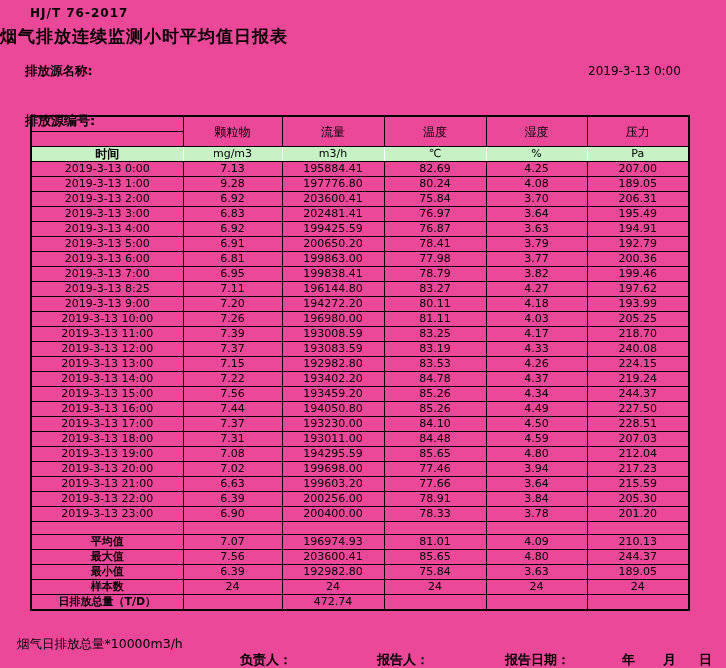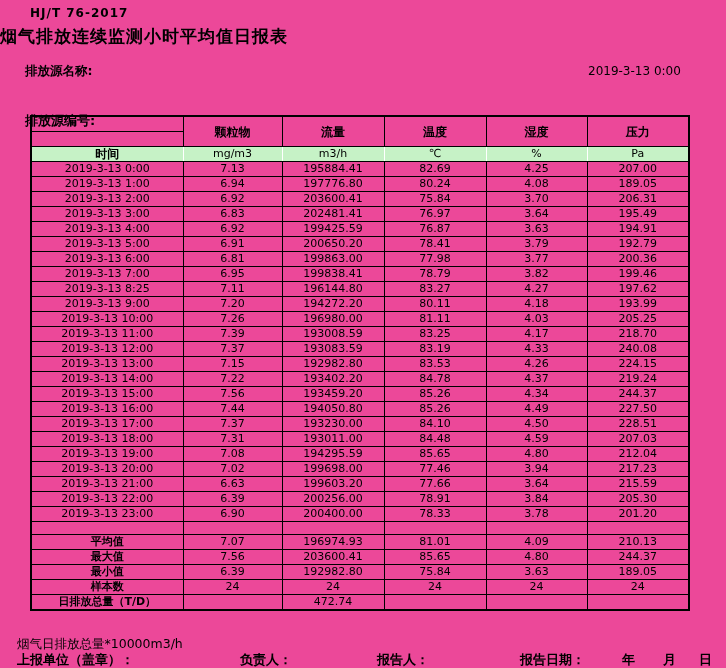--- a/index.html
+++ b/index.html
@@ -11,32 +11,32 @@
   .title{position:absolute;left:0;top:25px;width:726px;
          font-size:17px;font-weight:bold;letter-spacing:1px;}
   .src-name{position:absolute;left:25px;top:63px;font-size:12.5px;font-weight:bold;}
   .src-code{position:absolute;left:25px;top:83px;font-size:13px;font-weight:bold;margin-top:29px;}
   .datetime{position:absolute;left:588px;top:64px;font-size:12px;}
 
   table.report{position:absolute;left:30px;top:115px;width:658px;
                border-collapse:collapse;table-layout:fixed;border:2px solid #000;}
   table.report td{border:1px solid #000;height:14px;line-height:14px;padding:0;
                   text-align:center;font-size:11px;overflow:hidden;white-space:nowrap;}
-  tr.colnames td{font-size:12px;font-weight:bold;}
+  tr.colnames td{font-size:12px;font-weight:normal;}
   tr.green-row td{background:var(--hl,#c6f2c6);border-left:1px solid #fff;border-right:1px solid #fff;
                   font-size:11px;}
   tr.green-row td.c-time{font-weight:bold;font-size:12px;}
   td.c-time{font-size:11.5px;}
   td.c-label{font-weight:bold;font-size:12px;}
   tr.empty-row td{height:12px;line-height:12px;}
 
   .note{position:absolute;left:17px;top:636px;font-size:12.5px;font-weight:normal;}
   .sign{position:absolute;top:651px;font-size:13px;font-weight:bold;white-space:nowrap;}
   .sign.s1{left:17px;}  .sign.s2{left:240px;} .sign.s3{left:377px;}
-  .sign.s4{left:520px;} .sign.s5{left:622px;} .sign.s6{left:663px;} .sign.s7{left:699px;}
+  .sign.s4{left:505px;} .sign.s5{left:622px;} .sign.s6{left:663px;} .sign.s7{left:699px;}
 </style>
 </head>
 <body>
 
 <div class="page">
 
   <div class="std">HJ/T  76-2017</div>
   <div class="title">烟气排放连续监测小时平均值日报表</div>
   <div class="src-name">排放源名称:</div>
   <div class="src-code">排放源编号:</div>
@@ -76,21 +76,21 @@
         <tr>
           <td class="c-time">2019-3-13  0:00</td>
           <td>7.13</td>
           <td>195884.41</td>
           <td>82.69</td>
           <td>4.25</td>
           <td>207.00</td>
         </tr>
         <tr>
           <td class="c-time">2019-3-13  1:00</td>
-          <td>6.94</td>
+          <td>9.28</td>
           <td>197776.80</td>
           <td>80.24</td>
           <td>4.08</td>
           <td>189.05</td>
         </tr>
         <tr>
           <td class="c-time">2019-3-13  2:00</td>
           <td>6.92</td>
           <td>203600.41</td>
           <td>75.84</td>
@@ -314,21 +314,20 @@
           <td></td>
           <td>472.74</td>
           <td></td>
           <td></td>
           <td></td>
         </tr>
       </tbody>
   </table>
 
   <div class="note">烟气日排放总量*10000m3/h</div>
-  <div class="sign s1">上报单位（盖章）：</div>
   <div class="sign s2">负责人：</div>
   <div class="sign s3">报告人：</div>
   <div class="sign s4">报告日期：</div>
   <div class="sign s5">年</div>
   <div class="sign s6">月</div>
   <div class="sign s7">日</div>
 
 </div>
 
 </body></html>

